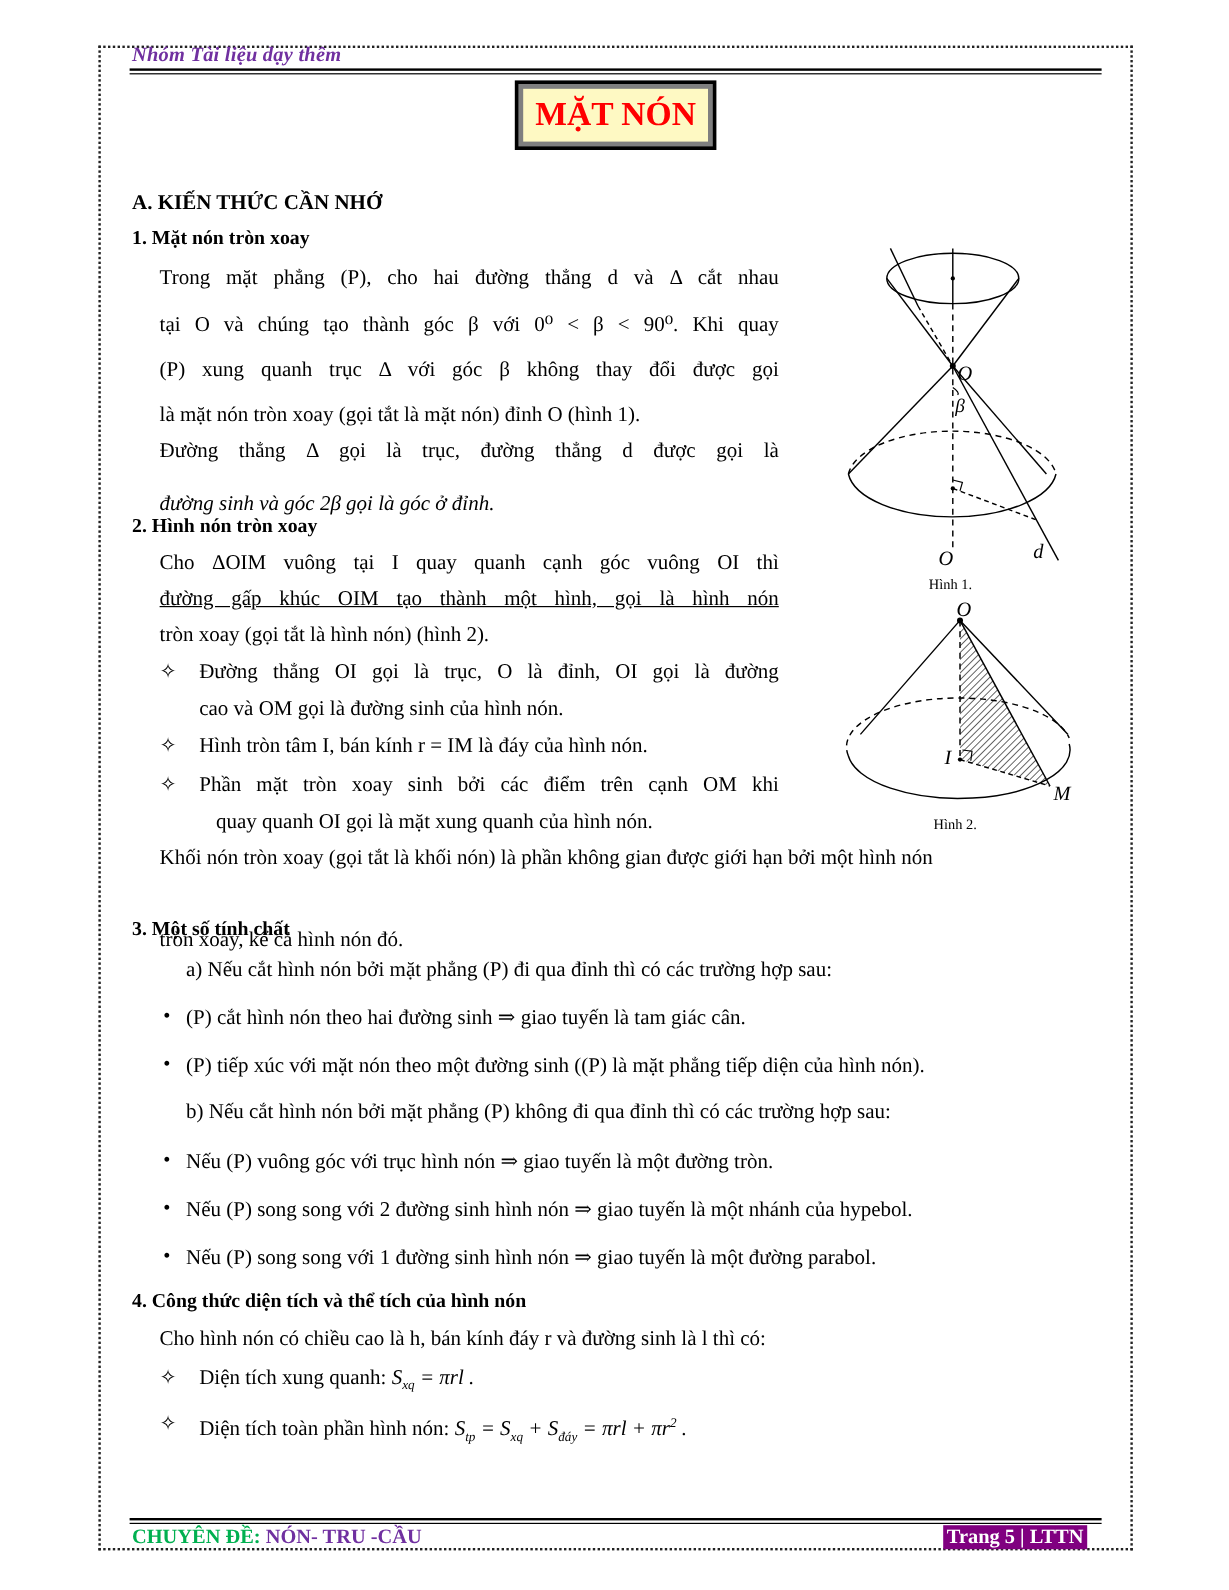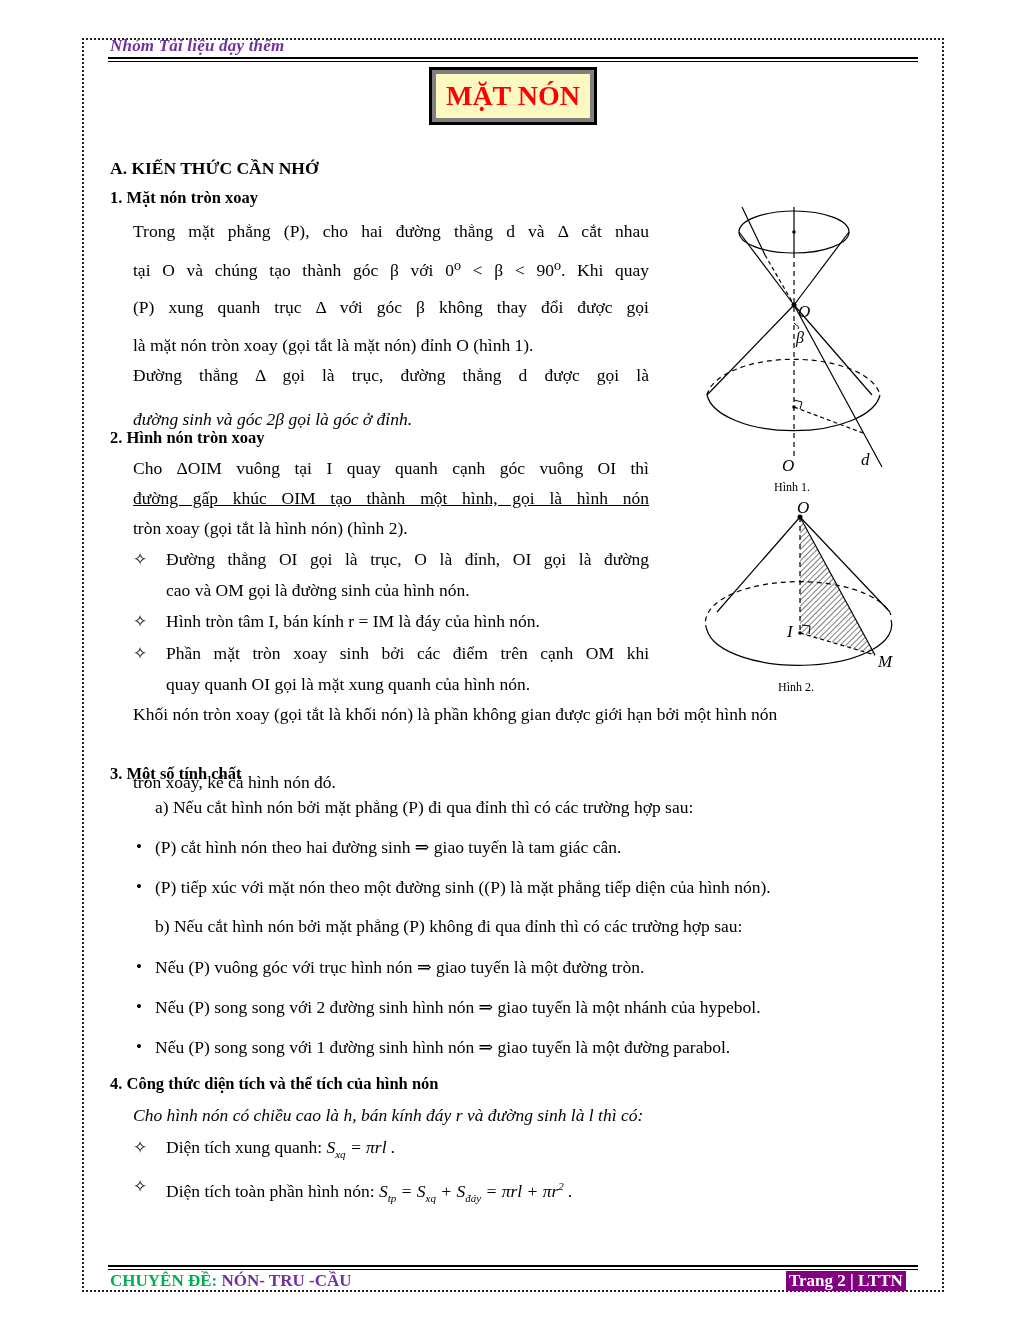--- a/index.html
+++ b/index.html
@@ -64,41 +64,41 @@
 
 <div class="bullet" style="left:133px;top:549px;">✧</div>
 <div class="t just" style="left:166px;top:549px;width:483px;">Đường thẳng OI gọi là trục, O là đỉnh, OI gọi là đường</div>
 <div class="t" style="left:166px;top:580px;">cao và OM gọi là đường sinh của hình nón.</div>
 
 <div class="bullet" style="left:133px;top:611px;">✧</div>
 <div class="t" style="left:166px;top:611px;">Hình tròn tâm I, bán kính r = IM là đáy của hình nón.</div>
 
 <div class="bullet" style="left:133px;top:643px;">✧</div>
 <div class="t just" style="left:166px;top:643px;width:483px;">Phần mặt tròn xoay sinh bởi các điểm trên cạnh OM khi</div>
-<div class="t" style="left:166px;top:674px;">quay quanh OI gọi là mặt xung quanh của hình nón.</div>
+<div class="t" style="left:180px;top:674px;">quay quanh OI gọi là mặt xung quanh của hình nón.</div>
 
 <div class="t" style="left:133px;top:704px;">Khối nón tròn xoay (gọi tắt là khối nón) là phần không gian được giới hạn bởi một hình nón</div>
 <div class="t" style="left:133px;top:772px;">tròn xoay, kể cả hình nón đó.</div>
 
 <div class="t b" style="left:110px;top:764px;font-size:16.5px;">3. Một số tính chất</div>
 <div class="t" style="left:155px;top:797px;">a) Nếu cắt hình nón bởi mặt phẳng (P) đi qua đỉnh thì có các trường hợp sau:</div>
 <div class="bullet" style="left:136px;top:837px;">•</div>
 <div class="t" style="left:155px;top:837px;">(P) cắt hình nón theo hai đường sinh ⇒ giao tuyến là tam giác cân.</div>
 <div class="bullet" style="left:136px;top:877px;">•</div>
 <div class="t" style="left:155px;top:877px;">(P) tiếp xúc với mặt nón theo một đường sinh ((P) là mặt phẳng tiếp diện của hình nón).</div>
 <div class="t" style="left:155px;top:916px;">b) Nếu cắt hình nón bởi mặt phẳng (P) không đi qua đỉnh thì có các trường hợp sau:</div>
 <div class="bullet" style="left:136px;top:957px;">•</div>
 <div class="t" style="left:155px;top:957px;">Nếu (P) vuông góc với trục hình nón ⇒ giao tuyến là một đường tròn.</div>
 <div class="bullet" style="left:136px;top:997px;">•</div>
 <div class="t" style="left:155px;top:997px;">Nếu (P) song song với 2 đường sinh hình nón ⇒ giao tuyến là một nhánh của hypebol.</div>
 <div class="bullet" style="left:136px;top:1037px;">•</div>
 <div class="t" style="left:155px;top:1037px;">Nếu (P) song song với 1 đường sinh hình nón ⇒ giao tuyến là một đường parabol.</div>
 
 <div class="t b" style="left:110px;top:1074px;font-size:16.5px;">4.  Công thức diện tích và thể tích của hình nón</div>
-<div class="t" style="left:133px;top:1105px;font-style:italic;">Cho hình nón có chiều cao là h, bán kính đáy r và đường sinh là l thì có:</div>
+<div class="t" style="left:133px;top:1105px;">Cho hình nón có chiều cao là h, bán kính đáy r và đường sinh là l thì có:</div>
 <div class="bullet" style="left:133px;top:1137px;">✧</div>
 <div class="t" style="left:166px;top:1137px;">
   <span>Diện tích xung quanh: </span>
   <span class="i">S<sub>xq</sub> = πrl .</span>
 </div>
 <div class="bullet" style="left:133px;top:1176px;">✧</div>
 <div class="t" style="left:166px;top:1176px;">
   <span>Diện tích toàn phần hình nón: </span>
   <span class="i">S<sub>tp</sub> = S<sub>xq</sub> + S<sub>đáy</sub> = πrl + πr<sup>2</sup> .</span>
 </div>
@@ -150,13 +150,13 @@
   <text x="97" y="142" font-family="Liberation Serif, serif" font-style="italic" font-size="17">I</text>
   <text x="188" y="172" font-family="Liberation Serif, serif" font-style="italic" font-size="17">M</text>
 </svg>
 <div class="fig-cap" style="left:778px;top:680px;">Hình 2.</div>
 
 <div class="ftr-line1"></div>
 <div class="ftr-line2"></div>
 <div class="ftr-left">
   <span class="g">CHUYÊN ĐỀ: </span><span class="p">NÓN- TRU -CẦU</span>
 </div>
-<div class="ftr-right">Trang 2 | LTTN</div>
+<div class="ftr-right">Trang 5 | LTTN</div>
 
 </body></html>

